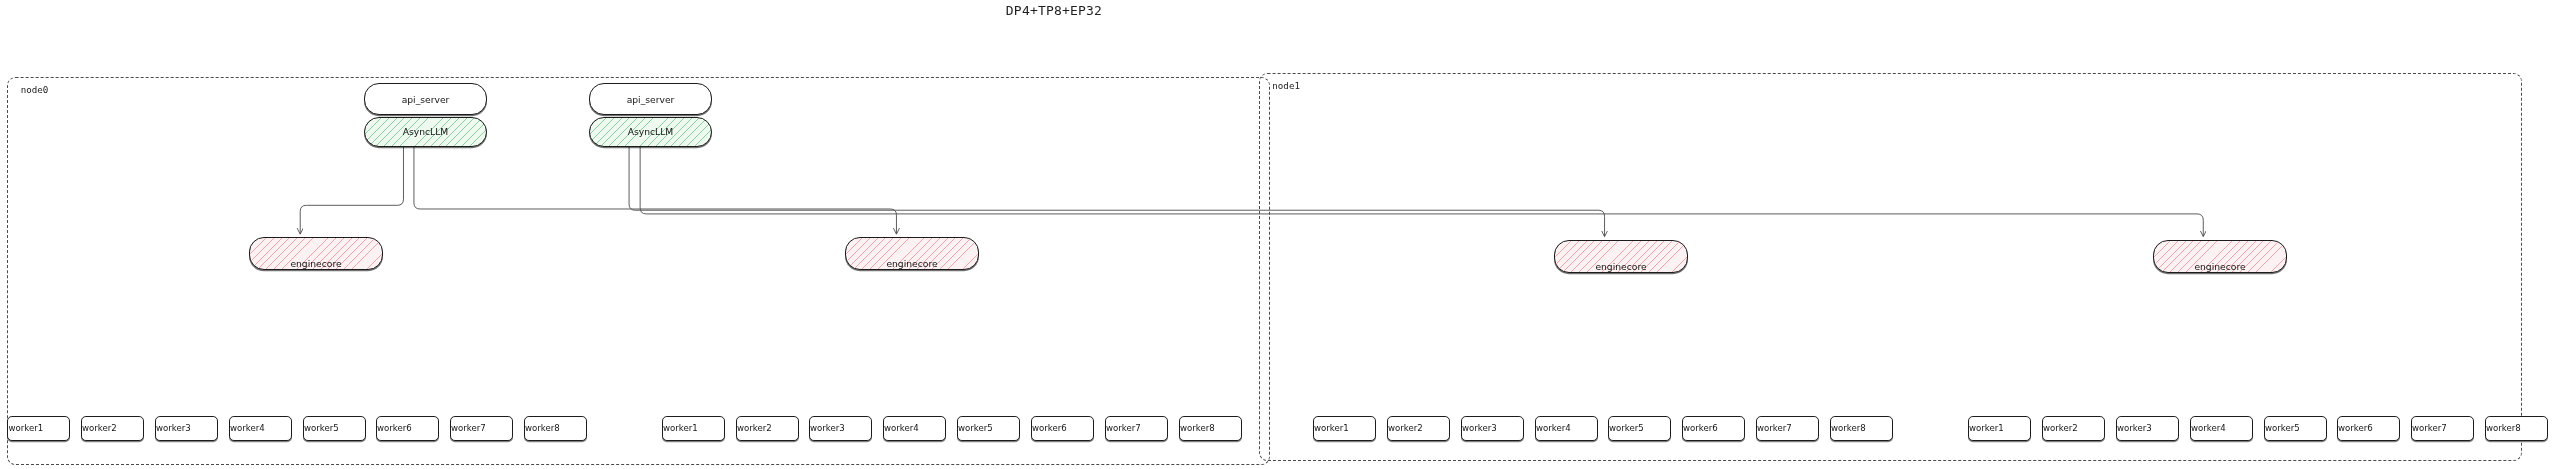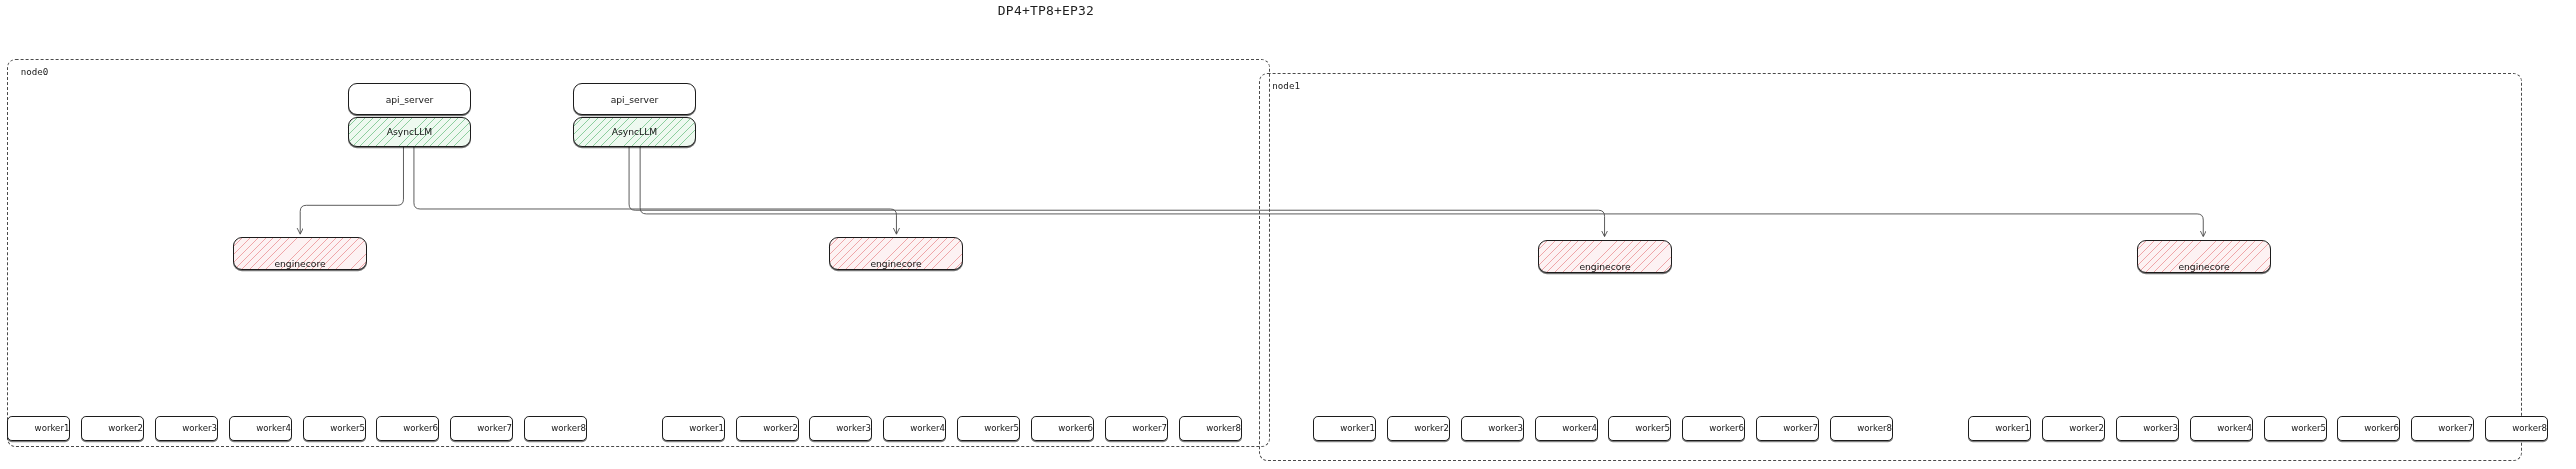--- a/index.html
+++ b/index.html
@@ -2,21 +2,21 @@
 <html style="font-size:9.8px"><head>
 <meta charset="utf-8">
 <style>
   html,body{margin:0;padding:0;background:#ffffff;}
   body{
     width:2576px;height:469px;position:relative;overflow:hidden;
     font-family:"DejaVu Sans", sans-serif;
     color:#1a1a1a;
   }
   #diagram-title{
-    position:absolute;left:8px;top:0;width:2076px;height:21px;
+    position:absolute;left:16px;top:0;width:2076px;height:21px;
     display:flex;align-items:center;justify-content:center;
     font-size:13px;letter-spacing:0.2px;color:#1f1f1f;
     font-family:"DejaVu Sans Mono", monospace;
   }
   .node-cluster{
     position:absolute;
     border:1.4px dashed #4a4a4a;
     border-radius:8.6px;
     background:transparent;
     box-sizing:border-box;
@@ -24,26 +24,27 @@
   .cluster-label{
     position:absolute;left:12.3px;top:6.2px;
     font-size:9.2px;color:#222;
     font-family:"DejaVu Sans Mono", monospace;
     white-space:nowrap;
   }
   .nodebox{
     position:absolute;box-sizing:border-box;
     display:flex;align-items:center;justify-content:center;
     border:1px solid #1c1c1c;
-    border-radius:9px;
+    border-radius:15px;
     background:#ffffff;
     font-size:9.2px;
     color:#151515;
     white-space:nowrap;
     box-shadow:0 1.2px 0 rgba(0,0,0,.55);
+    margin-left:16px;
   }
   .nodebox.plain{background:#ffffff;}
   .nodebox.green{
     background-color:#eef9f0;
     background-image:repeating-linear-gradient(135deg,
       rgba(60,170,90,.55) 0px, rgba(60,170,90,.55) 0.7px,
       rgba(0,0,0,0) 0.7px, rgba(0,0,0,0) 5.5px);
   }
   .nodebox.pink{
     background-color:#fdf2f3;
@@ -52,21 +53,21 @@
       rgba(0,0,0,0) 0.7px, rgba(0,0,0,0) 5.5px);
     align-items:flex-end;
   }
   .nodebox span{
     position:relative;z-index:2;
     background:transparent;
     padding:0 1.8px;
   }
   .worker{
     position:absolute;box-sizing:border-box;
-    display:flex;align-items:center;justify-content:flex-end;
+    display:flex;align-items:center;justify-content:flex-start;
     border:1px solid #1c1c1c;border-radius:4.9px;
     background:#ffffff;font-size:8.6px;color:#151515;
     white-space:nowrap;
     box-shadow:0 1.2px 0 rgba(0,0,0,.5);
   }
   #edge-layer{
     position:absolute;left:0;top:0;width:2576px;height:469px;
     pointer-events:none;
   }
 </style>
@@ -83,21 +84,21 @@
   </defs>
   <g id="edges-group" fill="none" stroke="#4f4f4f" stroke-width="1.5">
       <path d="M 655 238 L 655 324 Q 655 334 645 334 L 497 334 Q 487 334 487 344 L 487 380" marker-end="url(#arrowhead)"></path>
       <path d="M 672 238 L 672 330 Q 672 340 682 340 L 1447 340 Q 1457 340 1457 350 L 1457 380" marker-end="url(#arrowhead)"></path>
       <path d="M 1022 238 L 1022 332 Q 1022 342 1032 342 L 2599 342 Q 2609 342 2609 352 L 2609 384" marker-end="url(#arrowhead)"></path>
       <path d="M 1040 238 L 1040 338 Q 1040 348 1050 348 L 3573 348 Q 3583 348 3583 358 L 3583 384" marker-end="url(#arrowhead)"></path>
     </g>
 </svg>
 
 <div id="clusters-root">
-    <div class="node-cluster" style="left: 7.4px; top: 59px; width: 1263px; height: 388px;">
+    <div class="node-cluster" style="left: 7.4px; top: 77px; width: 1263px; height: 388px;">
       <div class="cluster-label">node0</div>
     </div>
     <div class="nodebox plain" style="left: 348px; top: 83px; width: 123px; height: 32px;">
       <span>api_server</span>
     </div>
     <div class="nodebox plain" style="left: 573px; top: 83px; width: 123px; height: 32px;">
       <span>api_server</span>
     </div>
     <div class="nodebox green" style="left: 348px; top: 117px; width: 123px; height: 29.5px;">
       <span>AsyncLLM</span>

